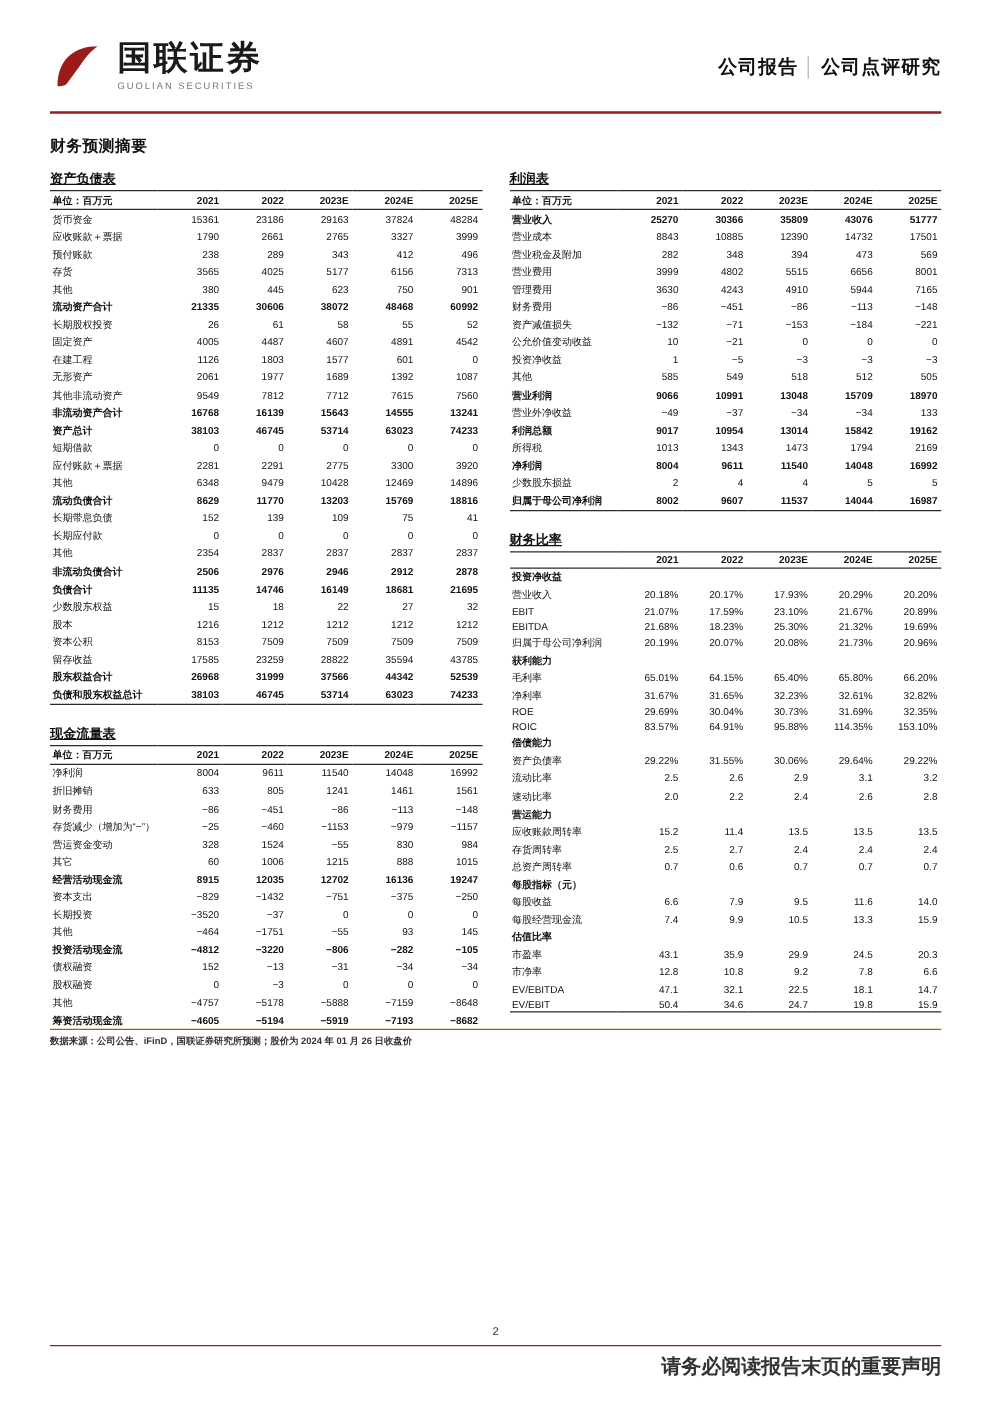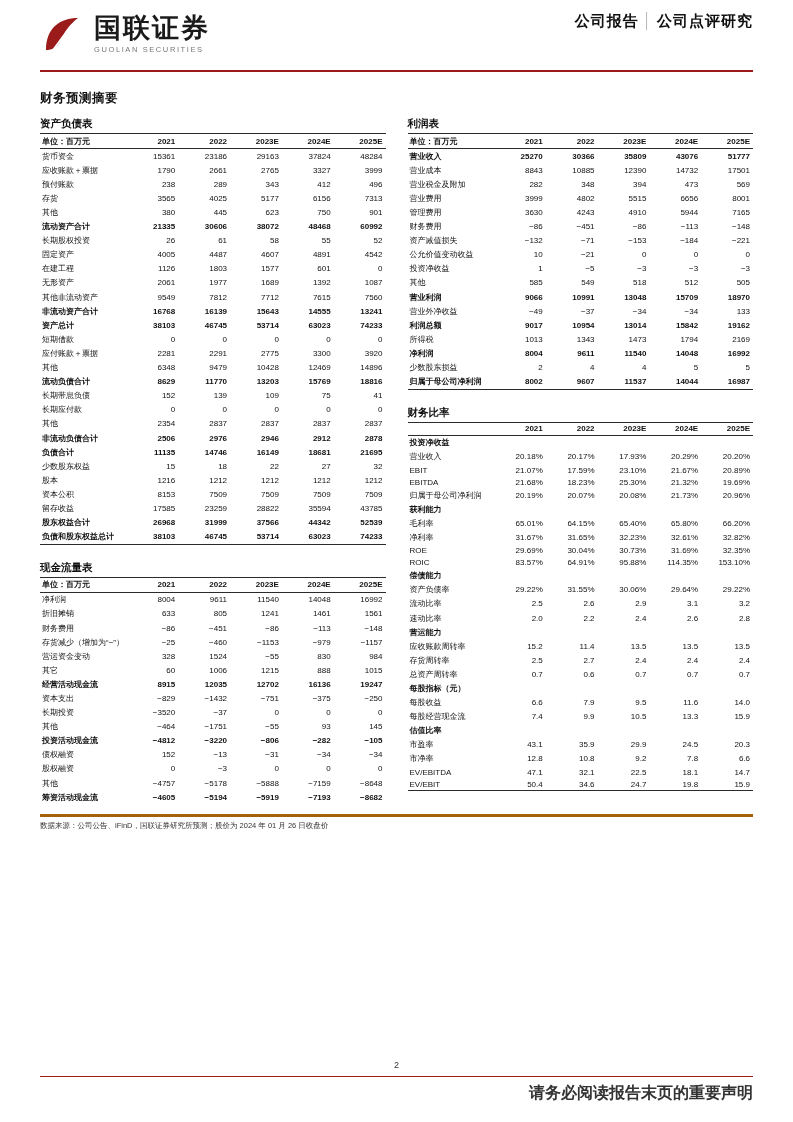--- a/index.html
+++ b/index.html
@@ -9,22 +9,22 @@
     font-family:"Liberation Sans","DejaVu Sans",sans-serif;
     color:#111;
     position:relative;
   }
   .page{
     position:relative;width:793px;height:1122px;box-sizing:border-box;
     padding:0 40px;
   }
   
   .header{
-    display:flex;justify-content:space-between;
-    padding-top:12px;padding-bottom:10px;
+    display:flex;align-items:center;justify-content:space-between;
+    padding-top:31px;padding-bottom:10px;
   }
   .logo{display:flex;align-items:center;gap:10px;}
   .logo-mark{width:44px;height:44px;position:relative;}
   .logo-text{display:flex;flex-direction:column;line-height:1;}
   .logo-cn{font-size:27px;font-weight:bold;letter-spacing:2px;color:#1a1a1a;font-family:"DejaVu Sans",sans-serif;}
   .logo-en{font-size:7.5px;letter-spacing:1.6px;color:#777;margin-top:5px;}
   .header-right{font-size:15px;font-weight:bold;color:#111;letter-spacing:1px;}
   .header-sep{color:#bbb;font-weight:normal;margin:0 4px;}
   .header-rule{border-bottom:2px solid #9b1b1b;margin-top:4px;}
 
@@ -32,41 +32,42 @@
   .sec-title{
     font-size:12.5px;font-weight:bold;color:#111;margin:18px 0 10px 0;
     letter-spacing:.5px;
   }
 
   
   .cols{display:flex;gap:22px;align-items:flex-start;}
   .col{flex:1;min-width:0;}
 
   .tbl-title{
-    font-size:10.5px;font-weight:bold;color:#111;margin:0 0 2px 0;
+    font-size:10.5px;font-weight:bold;color:#111;margin:0 0 2px 0;text-decoration:underline;
   }
   table.fin{
     width:100%;border-collapse:collapse;font-size:8px;
     font-family:"Liberation Sans",sans-serif;
   }
   table.fin td,table.fin th{
     padding:1.55px 0;white-space:nowrap;
   }
   table.fin .lbl{text-align:left;padding-left:2px;}
   table.fin .num{text-align:right;padding-right:3px;width:15%;}
   .rowtop{border-top:1px solid #2b2b2b;}
   .rowbot{border-bottom:1px solid #2b2b2b;}
   .bold td,.bold th{font-weight:bold;}
   .hdrrow td{font-weight:bold;}
 
   .gap-block{height:16px;}
 
   .footnote{
-    font-size:7.5px;color:#333;margin-top:10px;border-top:3px solid #a16207;
+    font-size:7.5px;color:#333;border-top:1px solid #a16207;
     padding-top:4px;
+    font-weight:bold;
   }
 
   
   .footer{
     position:absolute;left:40px;right:40px;bottom:18px;
   }
   .footer-line{border-top:1px solid #9b1b1b;margin-bottom:6px;}
   .footer-inner{display:flex;justify-content:space-between;align-items:center;}
   .pagenum{font-size:9px;color:#333;width:100%;text-align:center;position:absolute;left:0;top:-16px;}
   .footer-right{font-size:16px;color:#333;margin-left:auto;font-weight:bold;}

